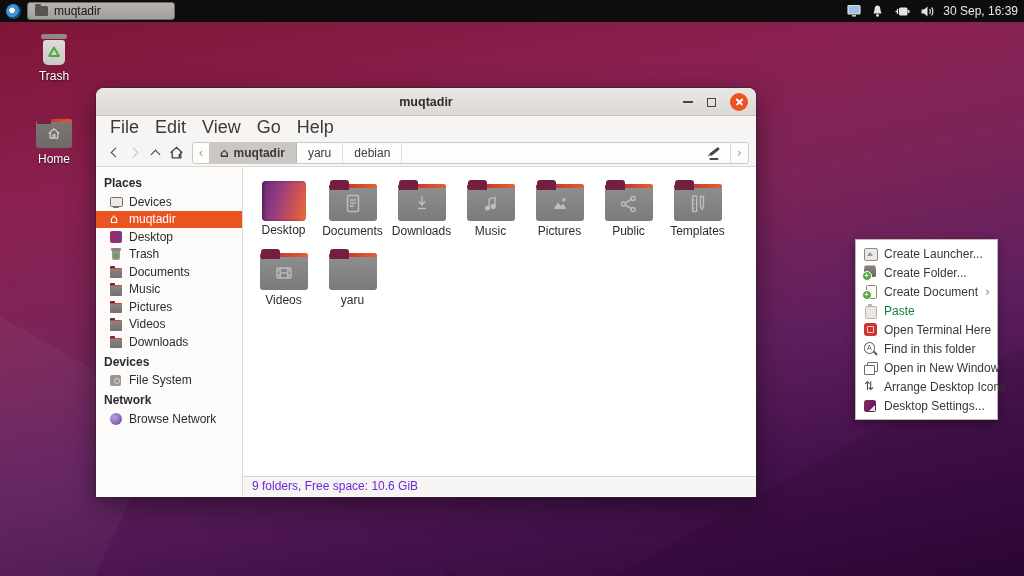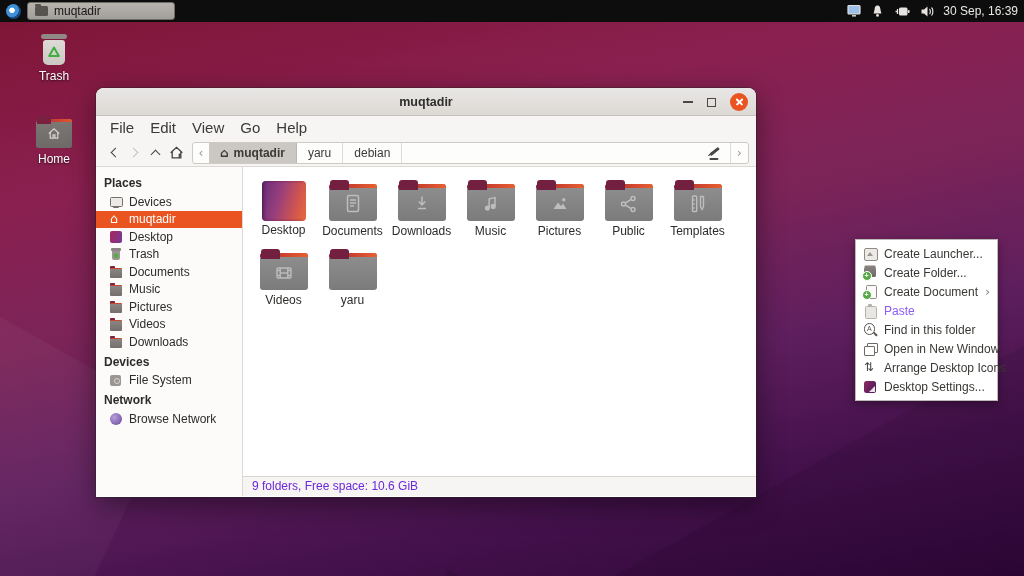--- a/index.html
+++ b/index.html
@@ -54,21 +54,21 @@
   .controls { position:absolute; right:8px; top:0; height:28px; display:flex; align-items:center; gap:14px; }
   .btn-min { width:10px; height:2px; background:#4a4845; }
   .btn-max { width:9px; height:9px; border:1.4px solid #4a4845; background:transparent; }
   .btn-close { width:18px; height:18px; border-radius:50%; background:#e95420; position:relative; }
   .btn-close::before, .btn-close::after { content:""; position:absolute; left:4.5px; top:8.2px; width:9px; height:1.6px;
     background:#ffffff; border-radius:1px; }
   .btn-close::before { transform:rotate(45deg); }
   .btn-close::after { transform:rotate(-45deg); }
 
   .menubar { height:23px; background:#f6f5f4; display:flex; align-items:center; padding-left:6px; }
-  .menubar .mitem { font-size:15px; color:#3b3a38; padding:3px 8px; }
+  .menubar .mitem { font-size:18px; color:#3b3a38; padding:3px 8px; }
 
   .toolbar { height:28px; background:#f6f5f4; border-bottom:1px solid #dcd8d4; display:flex; align-items:center; padding:0 7px; }
   .navbtn { width:21px; height:22px; display:flex; align-items:center; justify-content:center; }
   .chev { display:inline-block; width:7px; height:7px; border-left:1.6px solid #44423f; border-bottom:1.6px solid #44423f; }
   .chev.l { transform:rotate(45deg); margin-left:3px; }
   .chev.r { transform:rotate(-135deg); margin-right:3px; }
   .chev.u { transform:rotate(135deg); margin-top:3px; }
   .chev.dis { border-color:#c4c0bb; }
   .home-glyph { width:15px; height:15px; }
   .pathbar { flex:1; height:22px; margin-left:5px; background:#fdfdfc; border:1px solid #cfcac5; border-radius:3px;
@@ -120,21 +120,21 @@
     background:linear-gradient(105deg,#682d77 0%,#963e7e 38%,#cf5450 74%,#e96c3a 100%);
     box-shadow:inset 2px 0 3px rgba(60,10,60,.5); }
 
   .statusbar { margin-top:auto; height:20px; background:#f6f5f4; border-top:1px solid #d8d4d0;
     font-size:12px; color:#6d28d9; line-height:19px; padding-left:9px; }
 
   
   .cmenu { position:absolute; left:855px; top:239px; width:143px; background:#ffffff; border:1px solid #bdb9b4;
     box-shadow:0 3px 9px rgba(0,0,0,.35); padding:4px 0; z-index:60; }
   .cm-item { height:19px; display:flex; align-items:center; gap:7px; padding:0 8px 0 7px; font-size:12px; color:#3a3834; white-space:nowrap; }
-  .cm-item.disabled { color:#8b5cf6; }
+  .cm-item.disabled { color:#15803d; }
   .cm-sub { margin-left:auto; font-family:"DejaVu Sans",sans-serif; color:#8f8b86; font-size:13px; line-height:13px; }
   .cmi { width:14px; height:14px; position:relative; flex:none; }
   .cmi-launcher::before { content:""; position:absolute; left:1px; top:1.5px; width:12px; height:10.5px; border:1.1px solid #8f8a84; border-radius:2px; background:#eceae6; }
   .cmi-launcher::after { content:""; position:absolute; left:3.5px; top:5.5px; border-style:solid; border-width:0 3.5px 4.5px 3.5px; border-color:transparent transparent #9b958f transparent; }
   .cmi-link::before { content:""; position:absolute; left:0.5px; top:4px; width:5.5px; height:5.5px; border:1.4px solid #6d6a66; border-radius:50%; }
   .cmi-link::after { content:""; position:absolute; left:6.5px; top:4px; width:5.5px; height:5.5px; border:1.4px solid #6d6a66; border-radius:50%; }
   .cmi-newfolder::before { content:""; position:absolute; left:1px; top:1px; width:12px; height:10px; border-radius:1.5px;
     background:linear-gradient(#87817e,#6f6a67); box-shadow:0 -2px 0 -0.5px #87817e; }
   .plus-badge::after { content:"+"; position:absolute; left:-1.5px; bottom:-1.5px; width:8px; height:8px; background:#57ab45; color:#fff;
     border-radius:50%; font:bold 7px/8px "Liberation Sans",sans-serif; text-align:center; border:1px solid #fff; }
@@ -446,20 +446,24 @@
     <div class="cm-item">
       <span class="cmi cmi-newdoc plus-badge"></span>
       <span>Create Document</span>
       <span class="cm-sub">›</span>
     </div>
     <div class="cm-item disabled">
       <span class="cmi cmi-paste"></span>
       <span>Paste</span>
     </div>
     <div class="cm-item">
+      <span class="cmi cmi-terminal"></span>
+      <span>Open Terminal Here</span>
+    </div>
+    <div class="cm-item">
       <span class="cmi cmi-find"></span>
       <span>Find in this folder</span>
     </div>
     <div class="cm-item">
       <span class="cmi cmi-newwindow"></span>
       <span>Open in New Window</span>
     </div>
     <div class="cm-item">
       <span class="cmi cmi-arrange"></span>
       <span>Arrange Desktop Icons</span>

